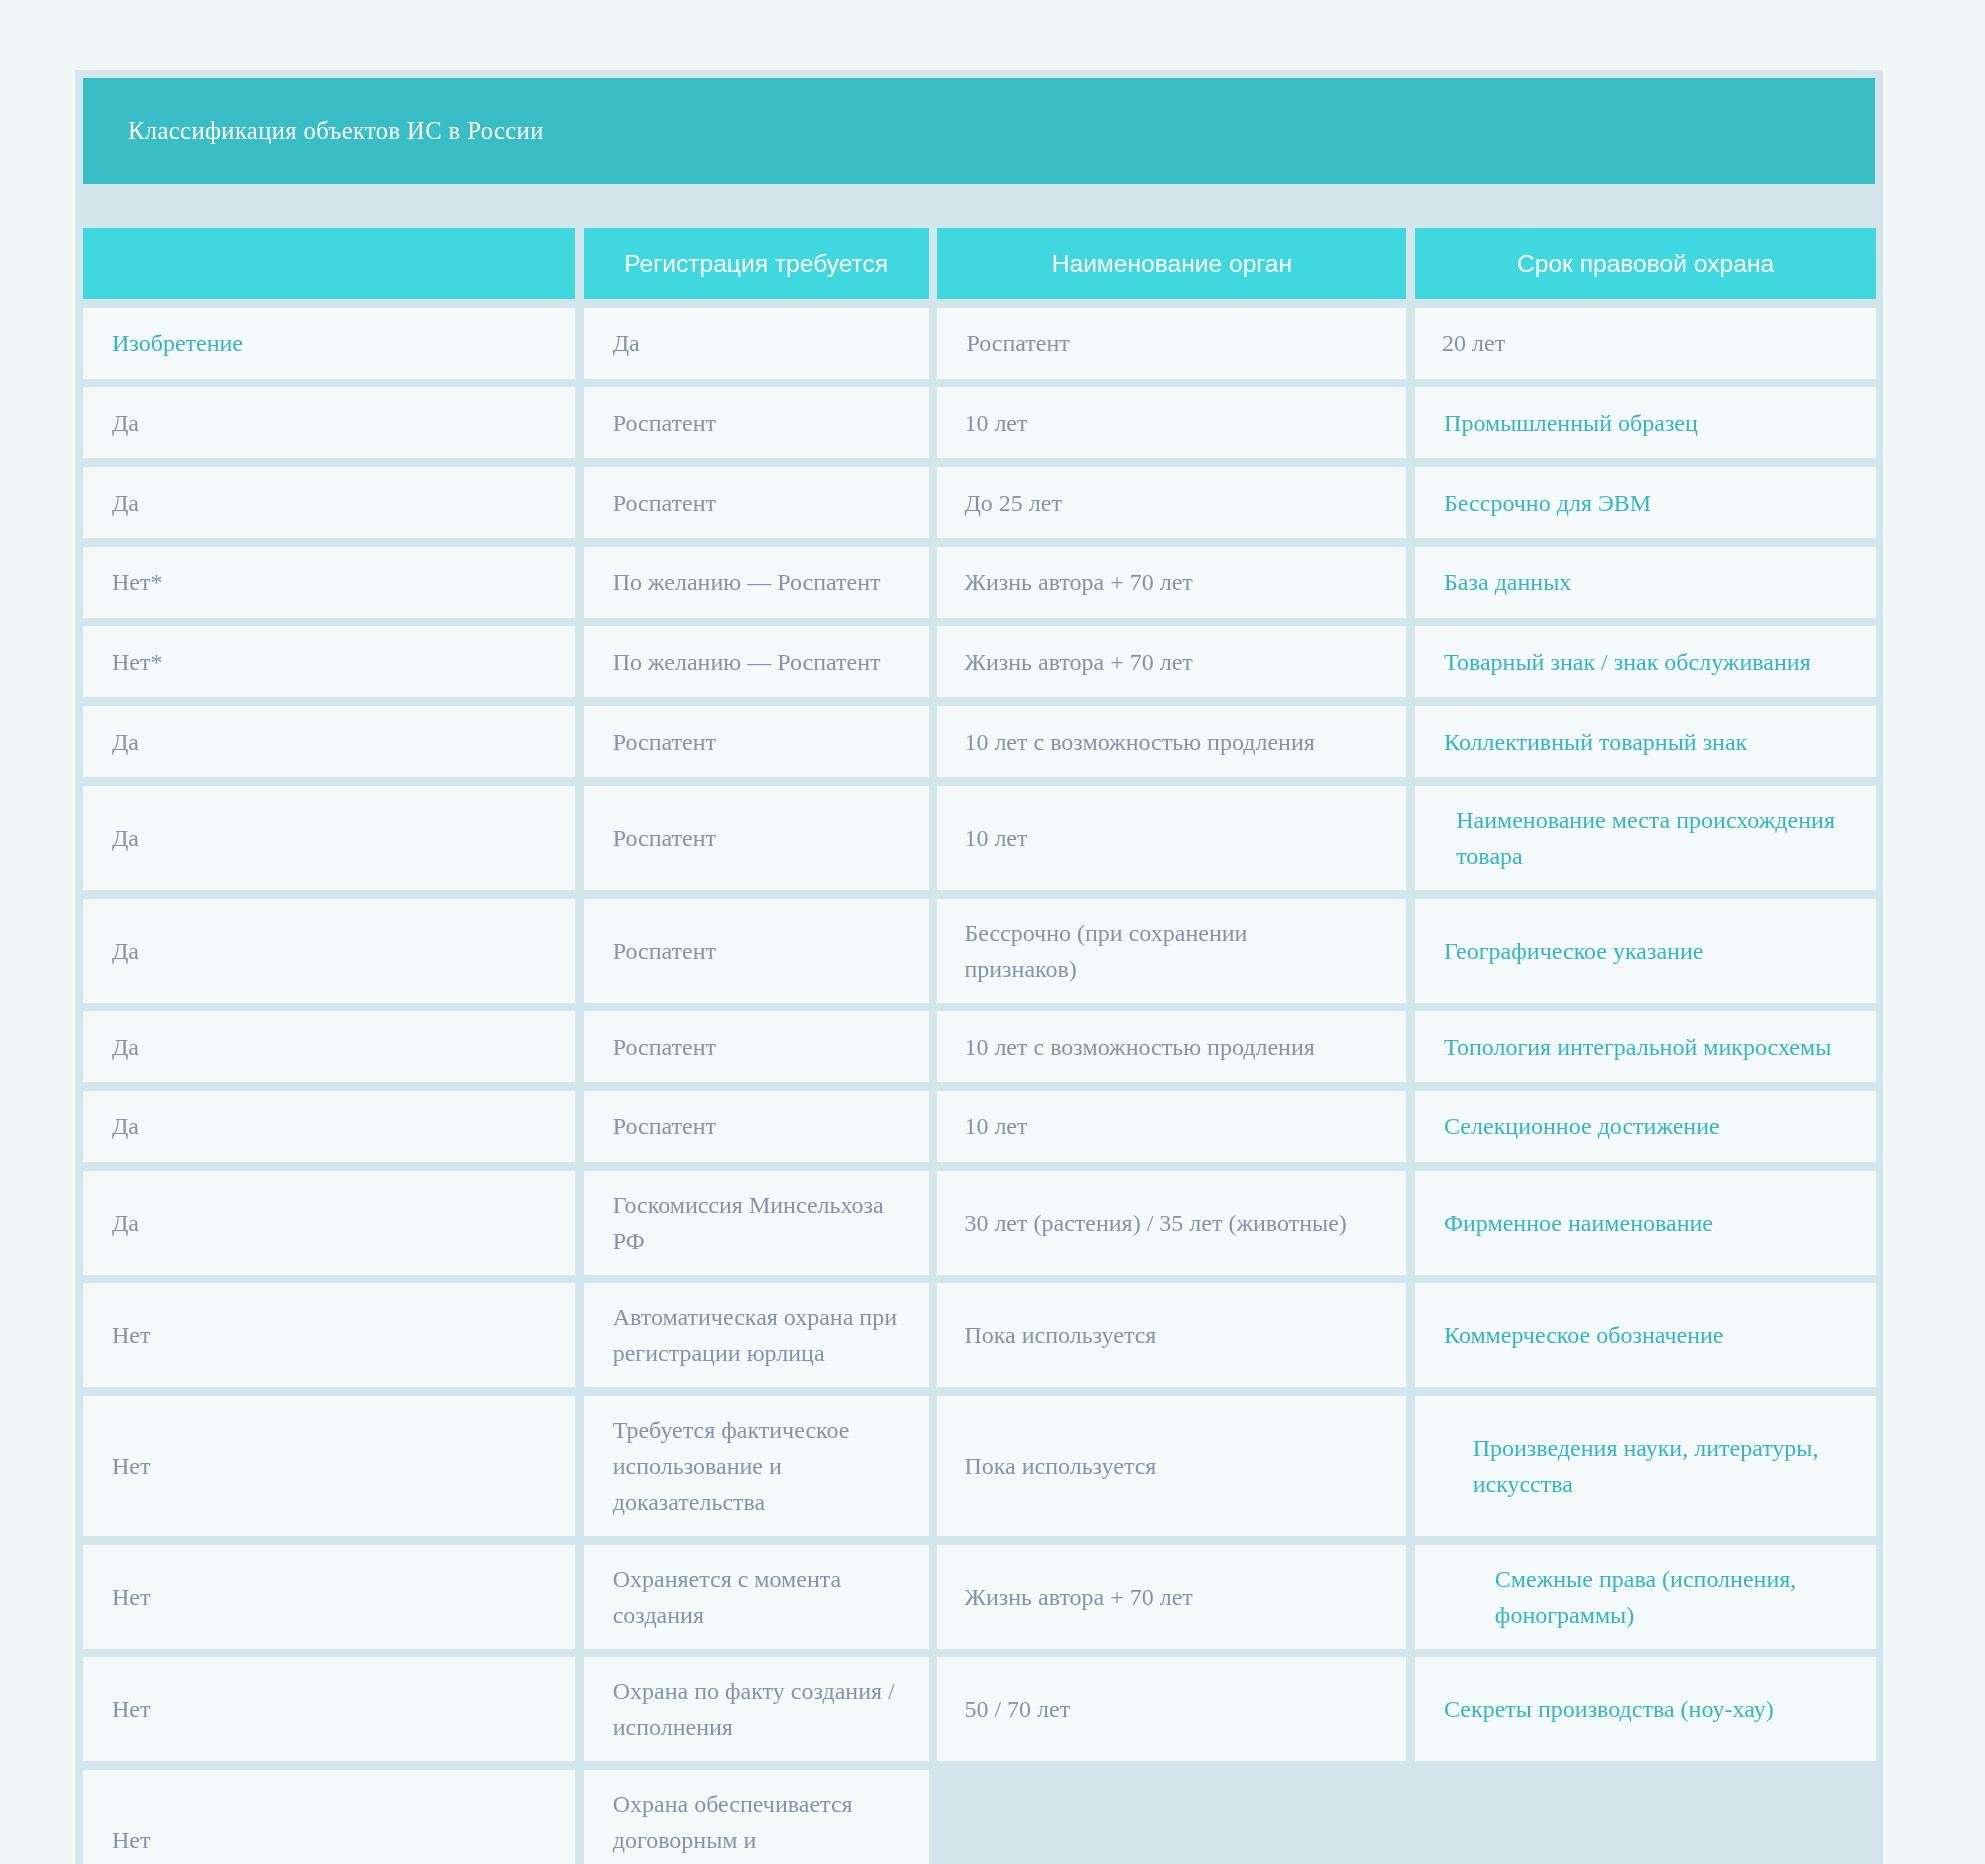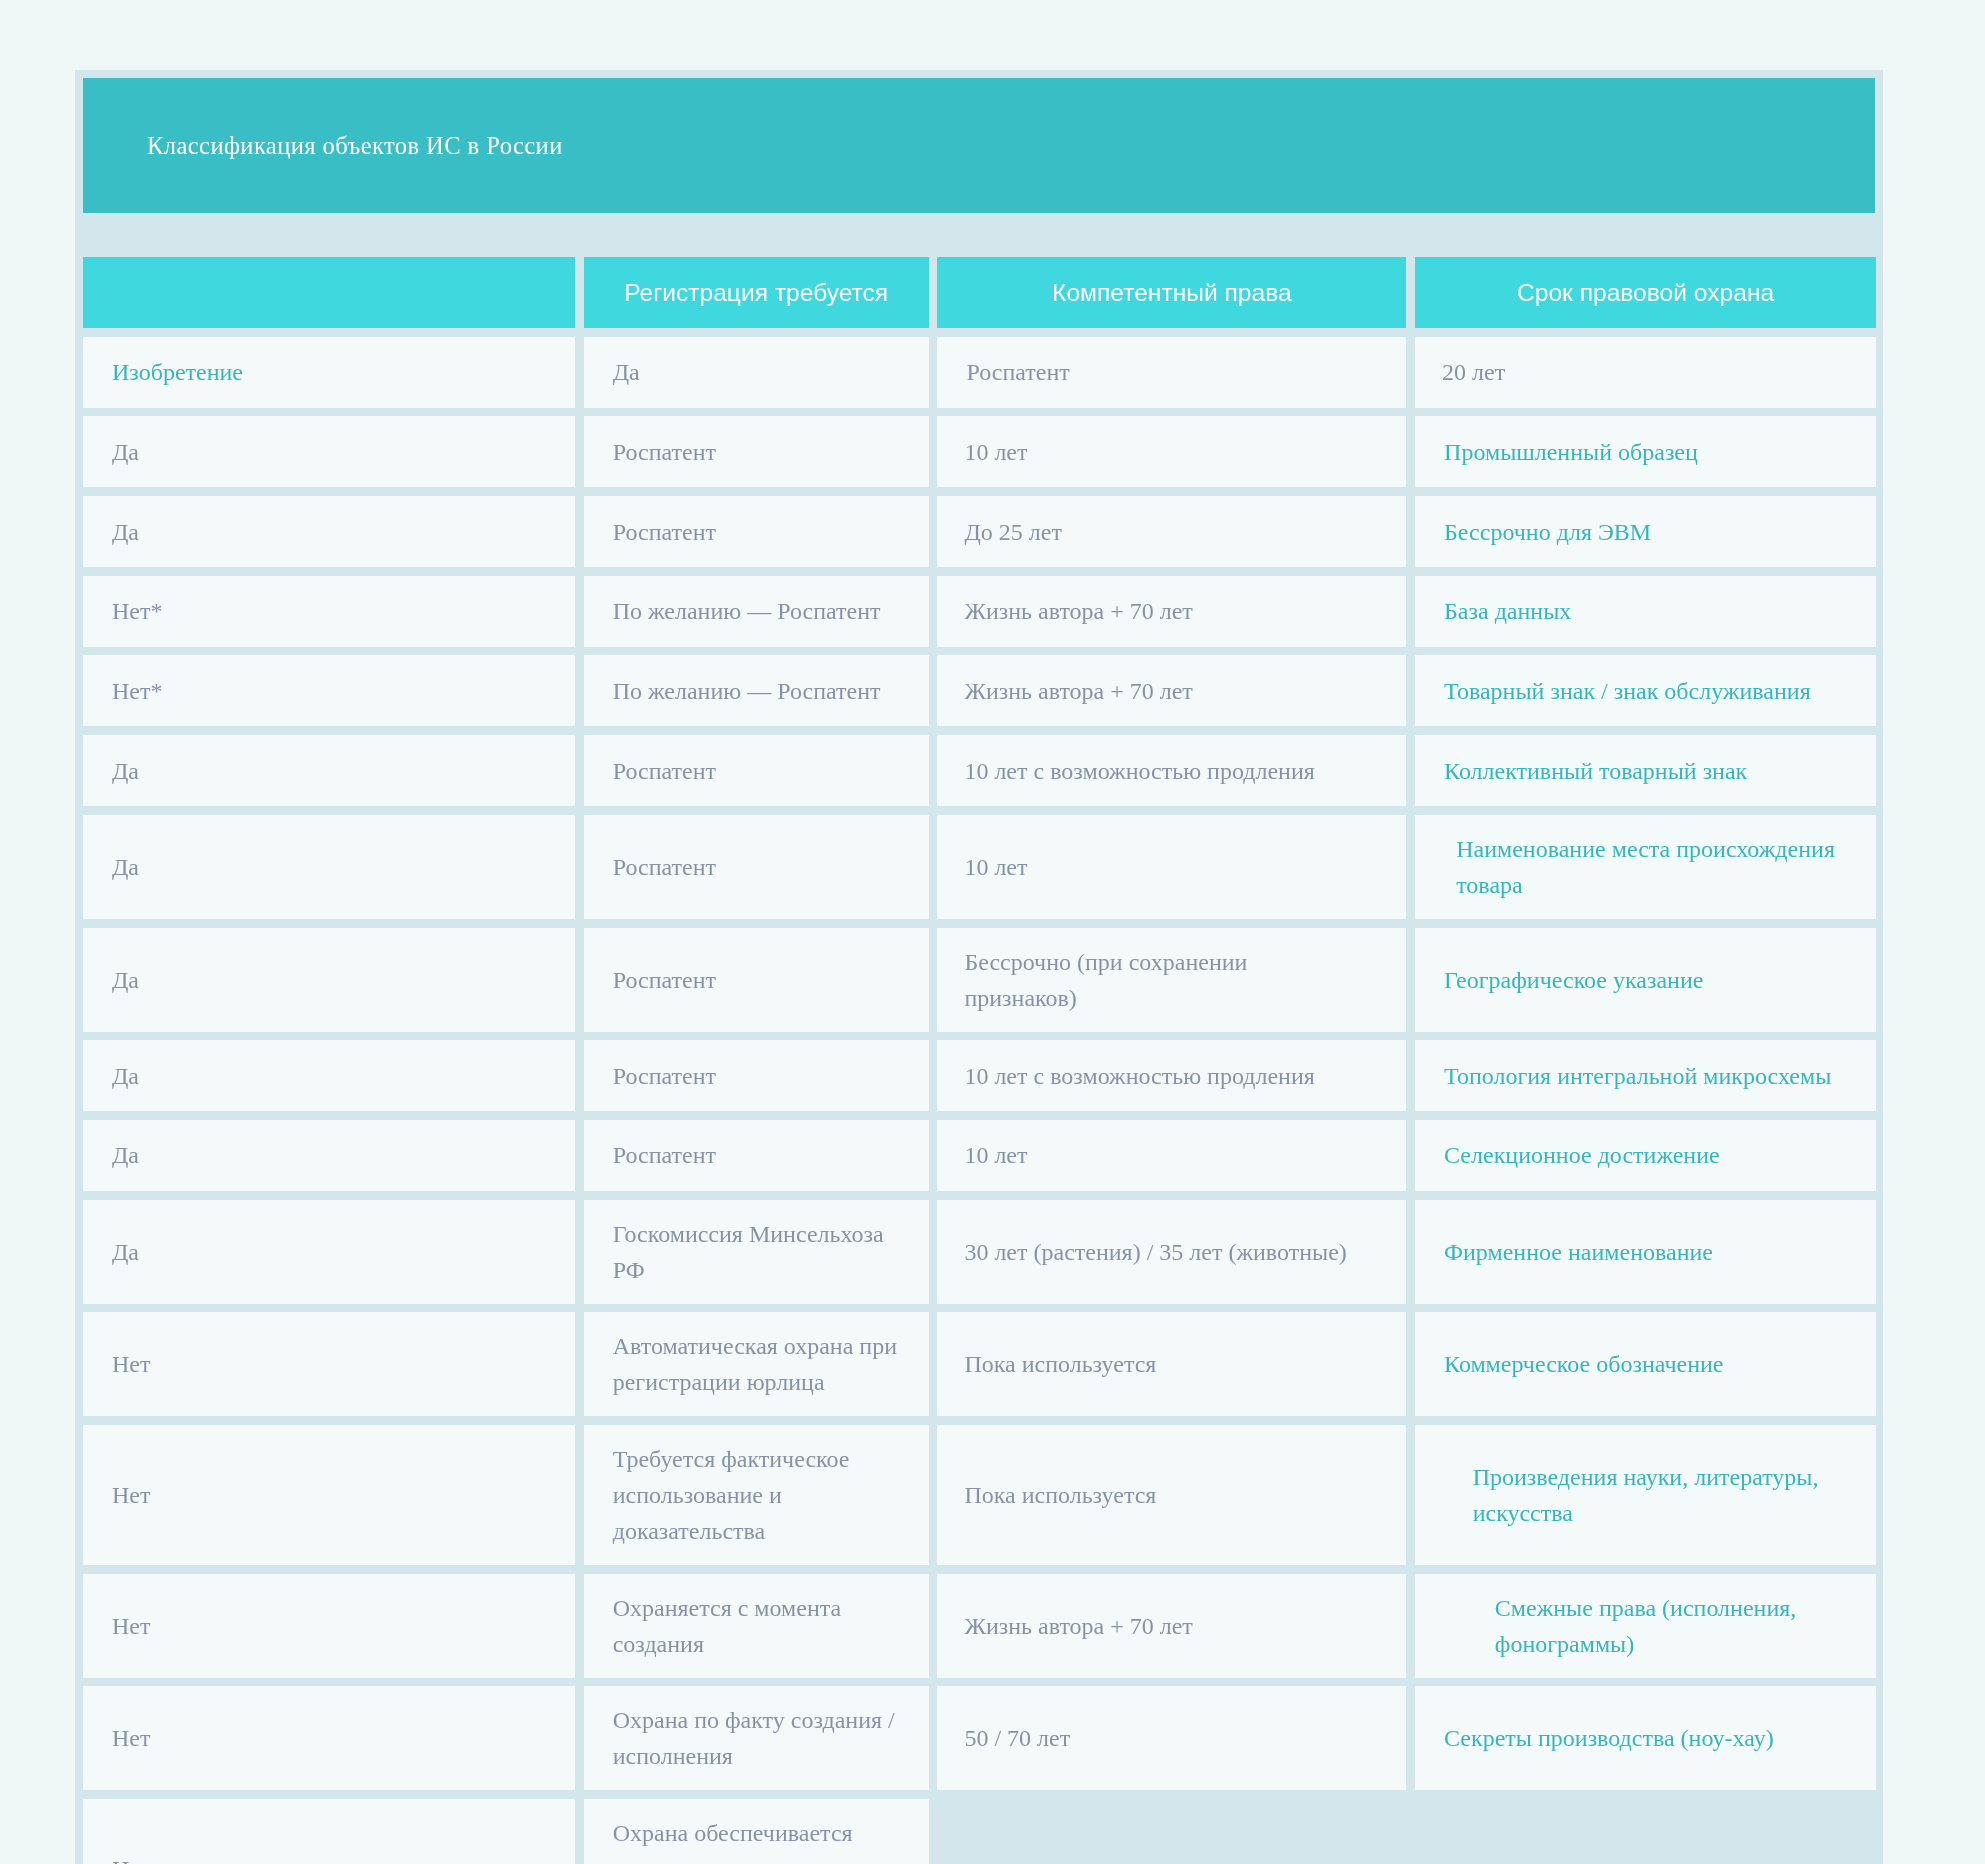--- a/index.html
+++ b/index.html
@@ -23,26 +23,26 @@
   }
   .panel{
     position:absolute;
     left:75px;
     top:70px;
     width:1808px;
     background:var(--panel-border);
     padding:8px;
   }
   .title-bar{
-    height:135px;
+    height:106px;
     background:var(--title-bg);
     color:var(--header-text);
     display:flex;
     align-items:center;
-    padding-left:64px;
+    padding-left:45px;
     font-size:24.6px;
     letter-spacing:0.4px;
     margin-bottom:8.7px;
   }
   .grid{
     display:grid;
     grid-template-columns:492px 345px 469px 461px;
     gap:8.7px;
     margin-top:44px;
   }
@@ -82,21 +82,21 @@
   }
 </style>
 </head>
 <body>
 
 <div class="panel">
   <div class="title-bar">Классификация объектов ИС в России</div>
   <div class="grid" id="table-grid">
       <div class="hcell"></div>
       <div class="hcell">Регистрация требуется</div>
-      <div class="hcell">Компетентный права</div>
+      <div class="hcell">Наименование орган</div>
       <div class="hcell">Срок правовой охрана</div>
       <div class="cell obj">Изобретение</div>
       <div class="cell reg">Да</div>
       <div class="cell auth">Роспатент</div>
       <div class="cell term">20 лет</div>
       <div class="cell reg">Да</div>
       <div class="cell auth">Роспатент</div>
       <div class="cell term">10 лет</div>
       <div class="cell obj">Промышленный образец</div>
       <div class="cell reg">Да</div>

